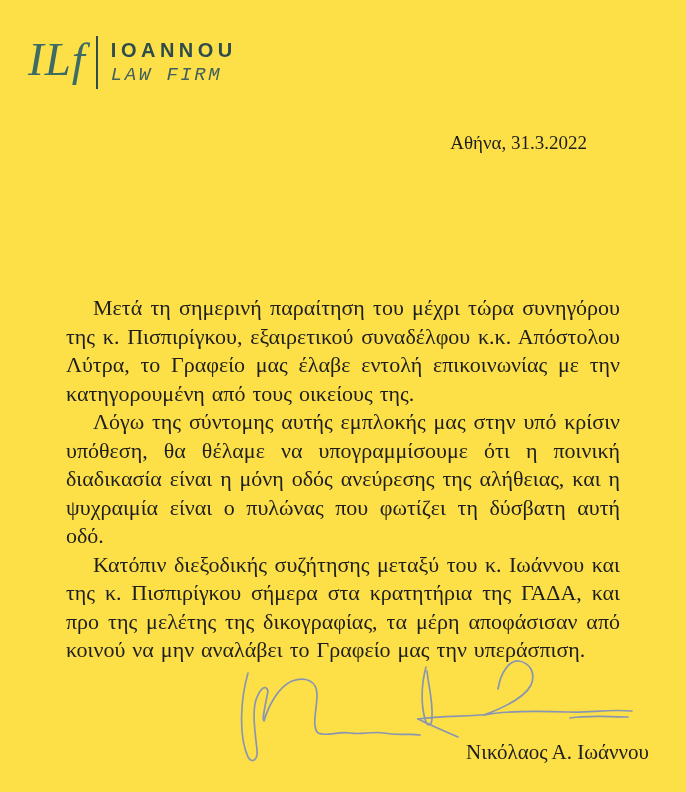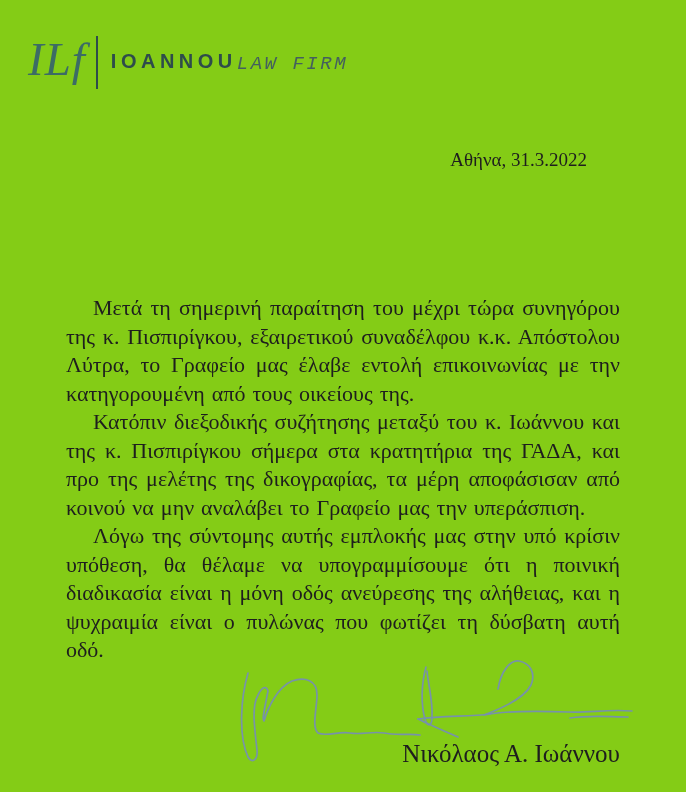--- a/index.html
+++ b/index.html
@@ -1,20 +1,20 @@
 <!DOCTYPE html>
 <html><head>
 <meta charset="utf-8">
 <style>
   html, body { margin: 0; padding: 0; background: #ffffff; }
   .page {
     position: relative;
     width: 686px;
     height: 792px;
-    background: #84cc16;
+    background: #fde047;
     overflow: hidden;
     font-family: "Liberation Serif", serif;
   }
 
   
   .letterhead {
     position: absolute;
     top: 36px;
     left: 28px;
     display: flex;
@@ -26,40 +26,40 @@
     font-size: 47px;
     line-height: 1;
     letter-spacing: 1px;
     padding-bottom: 6px;
   }
   .lh-divider {
     width: 2px;
     height: 53px;
     margin: 0 13px 0 10px;
   }
-  .lh-names { display: flex; flex-direction: row; }
+  .lh-names { display: flex; flex-direction: column; }
   .firm-name {
     font-family: "Liberation Sans", sans-serif;
     font-size: 20px;
     font-weight: 600;
     letter-spacing: 4.5px;
     line-height: 1.1;
   }
   .firm-subtitle {
     font-family: Liberation Mono, monospace;
     font-style: italic;
     font-size: 19px;
     letter-spacing: 2.5px;
     margin-top: 3px;
   }
 
   
   .dateline {
     position: absolute;
-    top: 149px;
+    top: 132px;
     right: 99px;
     font-size: 19px;
     white-space: nowrap;
   }
   .press-title {
     position: absolute;
     top: 246px;
     left: 273px;
     font-size: 19.5px;
     letter-spacing: 1px;
@@ -86,22 +86,22 @@
     top: 657px;
     left: 238px;
     width: 410px;
     height: 106px;
   }
   .signatory {
     position: absolute;
     top: 740px;
     left: 373px;
     width: 276px;
-    text-align: center;
-    font-size: 25px;
+    text-align: right;
+    font-size: 21px;
     white-space: nowrap;
   }
 </style>
 </head>
 <body>
 
 <div class="page" style="color: rgb(30, 30, 30);">
 
   <div class="letterhead">
     <div class="monogram" style="color: rgb(60, 108, 101);">ILf</div>
@@ -110,22 +110,22 @@
       <div class="firm-name" style="color: rgb(46, 76, 75);">IOANNOU</div>
       <div class="firm-subtitle" style="color: rgb(68, 96, 94);">LAW FIRM</div>
     </div>
   </div>
 
   <div class="dateline">Αθήνα, 31.3.2022</div>
 
 
   <div class="letter-body">
     <p>Μετά τη σημερινή παραίτηση του μέχρι τώρα συνηγόρου της κ. Πισπιρίγκου, εξαιρετικού συναδέλφου κ.κ. Απόστολου Λύτρα, το Γραφείο μας έλαβε εντολή επικοινωνίας με την κατηγορουμένη από τους οικείους της.</p>
+    <p>Λόγω της σύντομης αυτής εμπλοκής μας στην υπό κρίσιν υπόθεση, θα θέλαμε να υπογραμμίσουμε ότι η ποινική διαδικασία είναι η μόνη οδός ανεύρεσης της αλήθειας, και η ψυχραιμία είναι ο πυλώνας που φωτίζει τη δύσβατη αυτή οδό.</p>
     <p>Κατόπιν διεξοδικής συζήτησης μεταξύ του κ. Ιωάννου και της κ. Πισπιρίγκου σήμερα στα κρατητήρια της ΓΑΔΑ, και προ της μελέτης της δικογραφίας, τα μέρη αποφάσισαν από κοινού να μην αναλάβει το Γραφείο μας την υπεράσπιση.</p>
-    <p>Λόγω της σύντομης αυτής εμπλοκής μας στην υπό κρίσιν υπόθεση, θα θέλαμε να υπογραμμίσουμε ότι η ποινική διαδικασία είναι η μόνη οδός ανεύρεσης της αλήθειας, και η ψυχραιμία είναι ο πυλώνας που φωτίζει τη δύσβατη αυτή οδό.</p>
   </div>
 
   <div class="signature-wrap">
     <svg width="410" height="106" viewBox="0 0 410 106" xmlns="http://www.w3.org/2000/svg">
       <g fill="none" stroke-width="1.7" stroke-linecap="round" stroke-linejoin="round" opacity="0.85" stroke="#7589c4">
 
         <path d="M 10,16 C 3,40 0,78 10,100 C 14,107 20,103 19,93 C 17,74 13,50 20,38 C 24,30 28,28 30,34 C 26,55 24,62 26,64 C 30,50 40,30 54,24 C 66,20 80,22 79,40 C 78,56 74,70 80,76 C 88,80 100,74 112,76 C 124,78 134,74 146,76 C 160,79 172,76 182,78"></path>
 
         <path d="M 188,10 C 183,28 183,48 187,62 C 189,70 194,70 194,60 C 195,44 190,26 189,14"></path>
 

